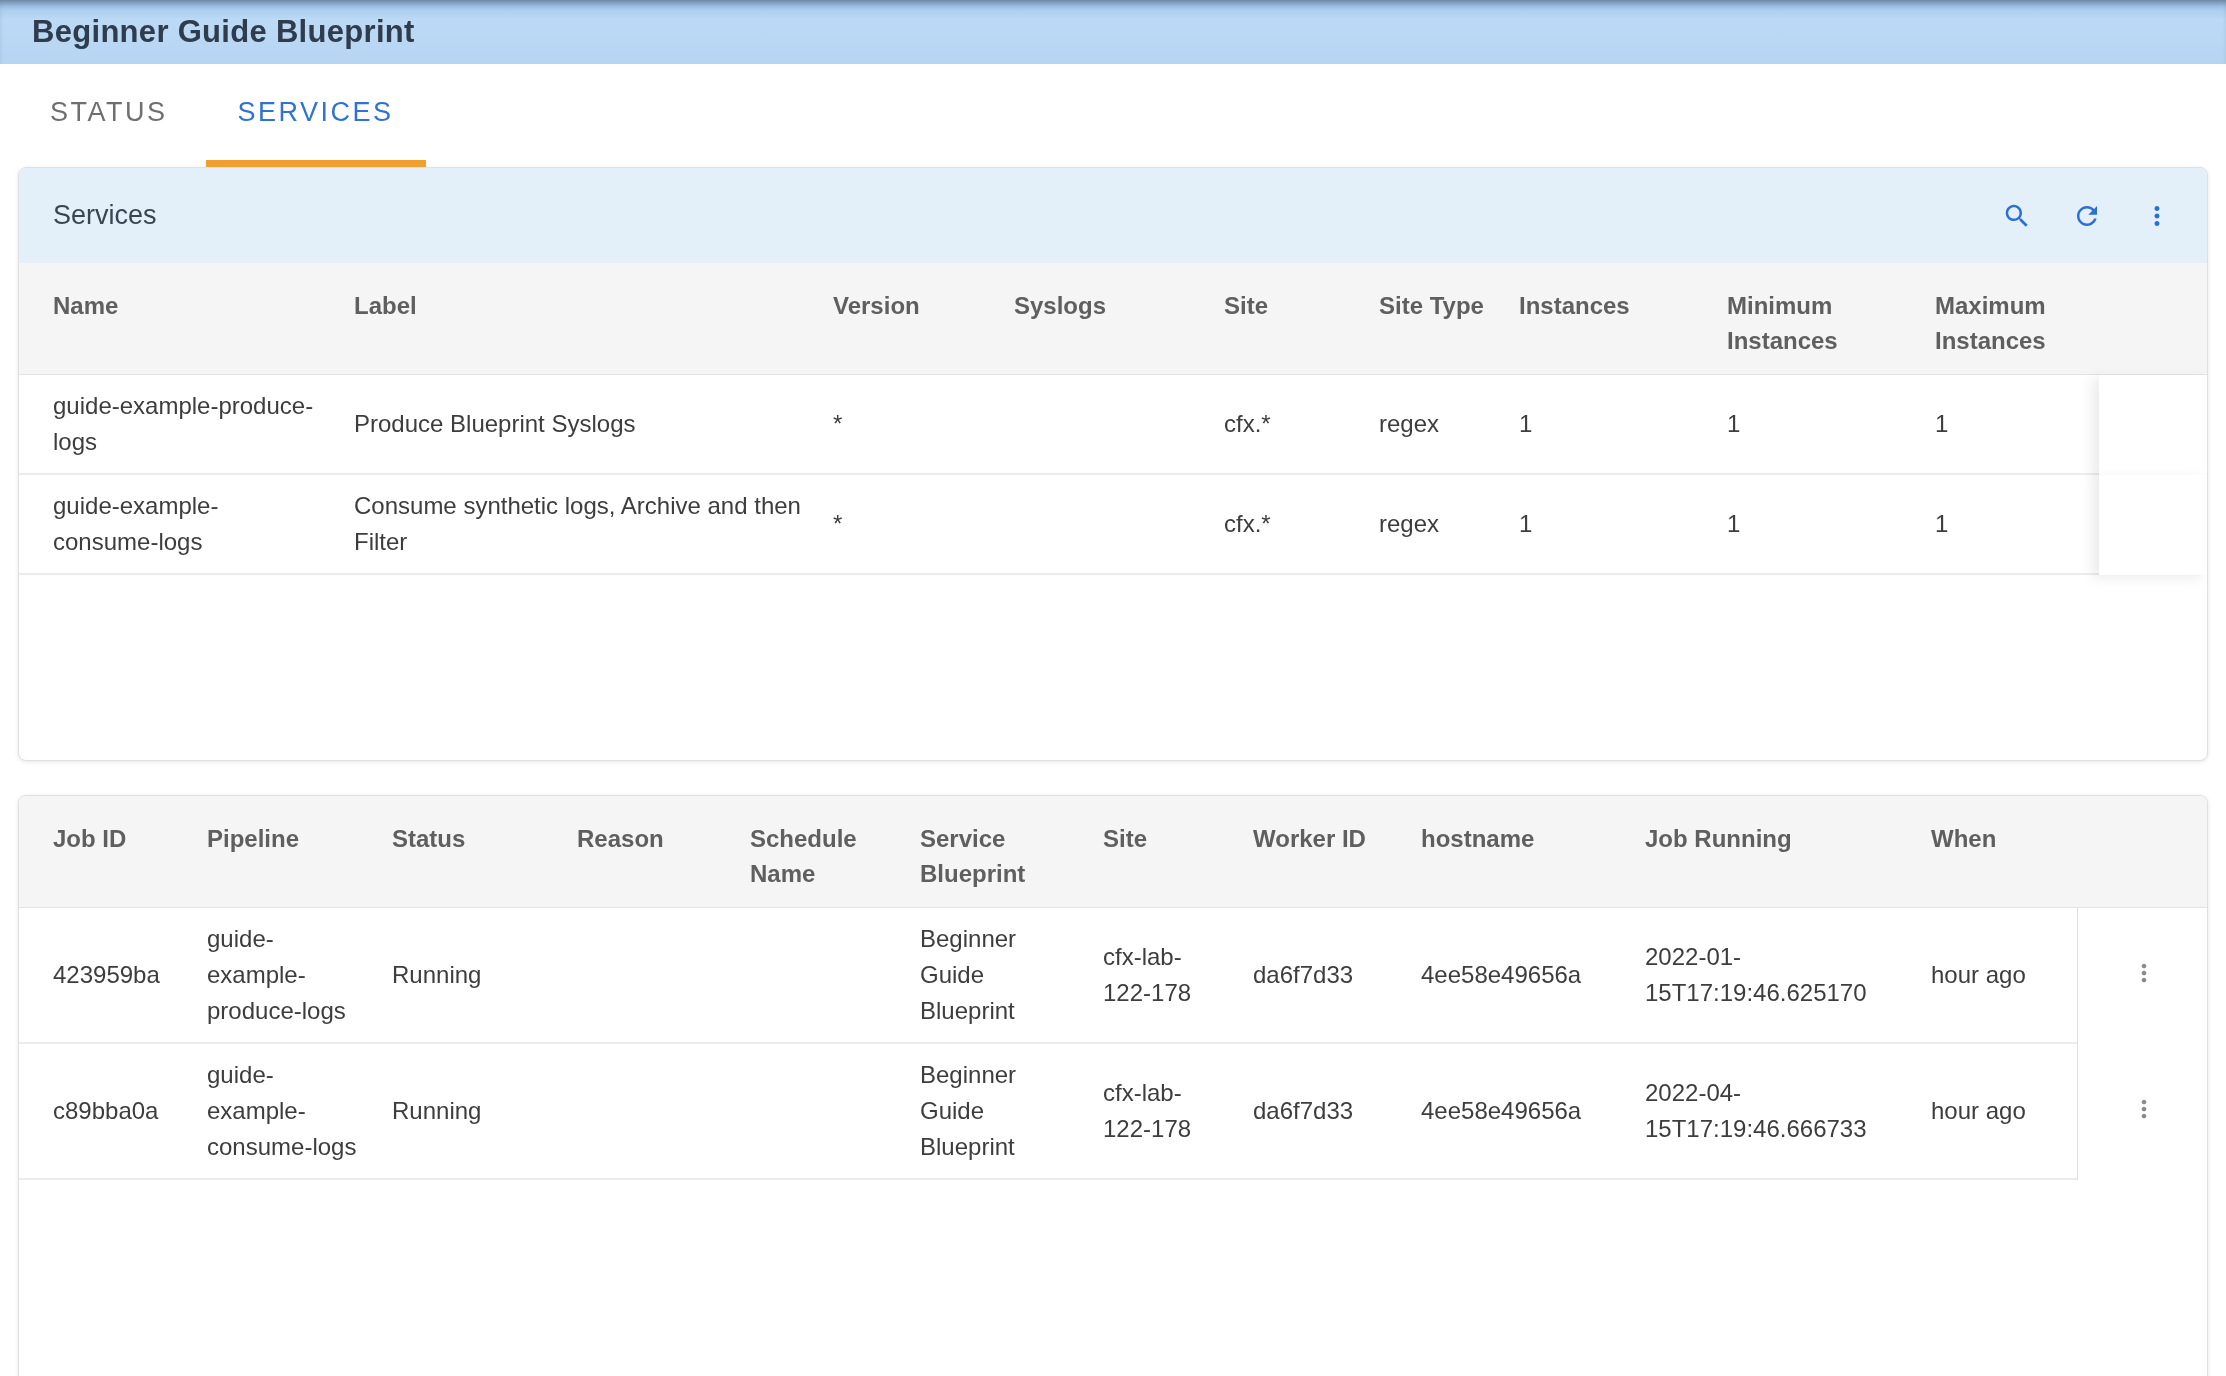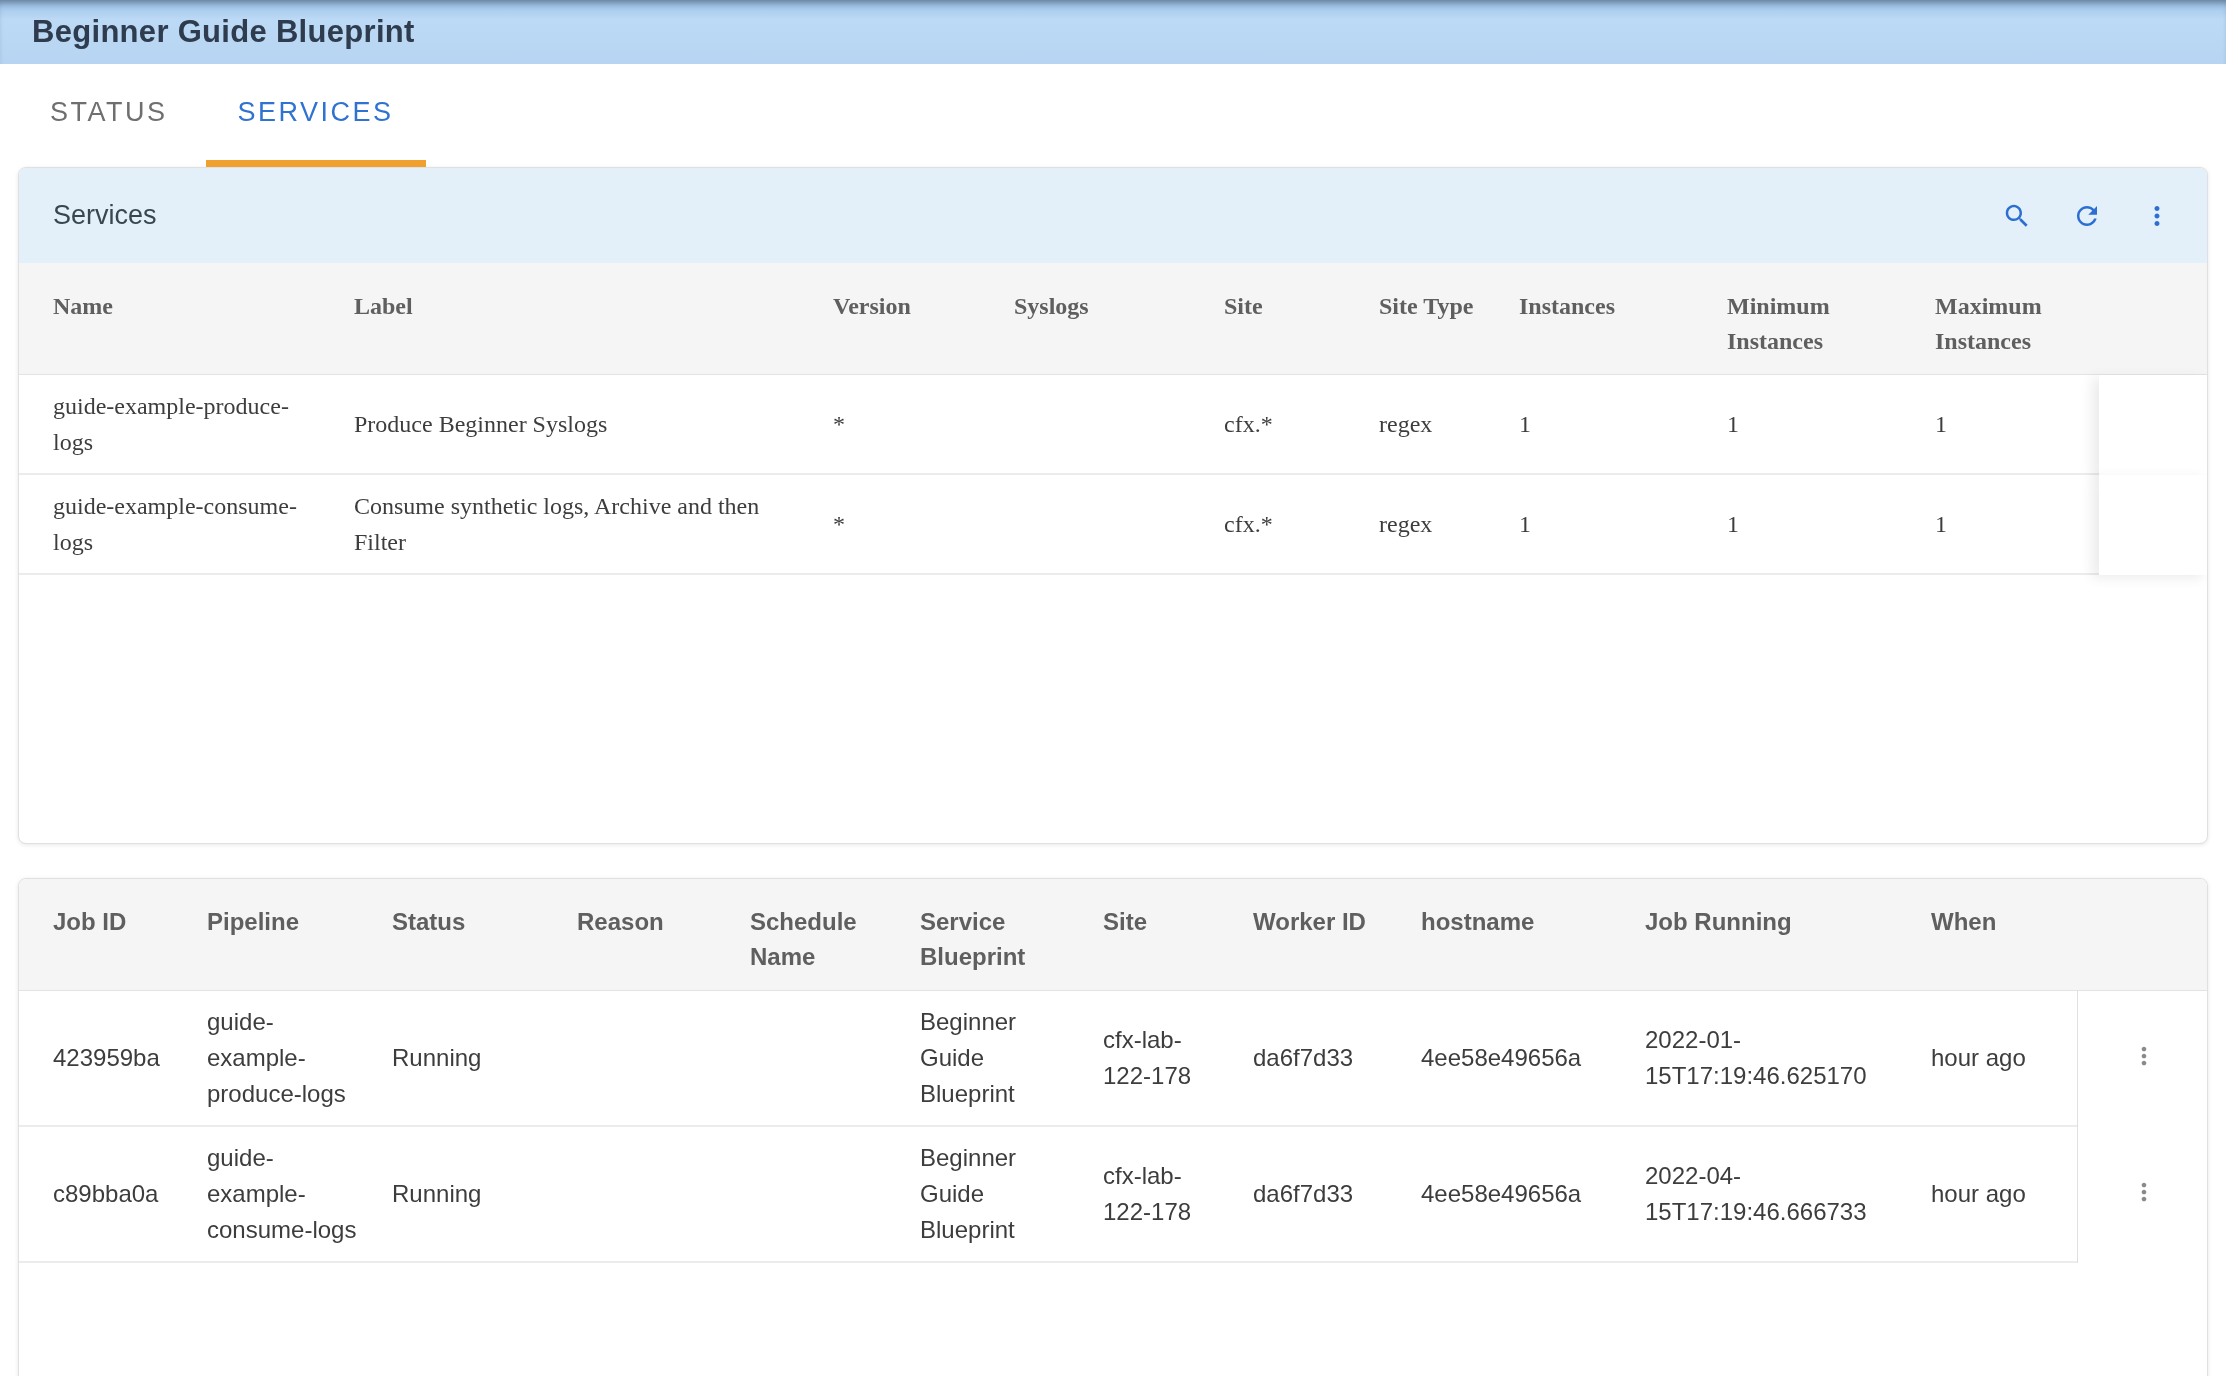--- a/index.html
+++ b/index.html
@@ -22,21 +22,21 @@
   
   .panel { margin:0 18px; background:#fff; border:1px solid #e0e0e0; border-radius:8px;
            box-shadow:0 1px 4px rgba(0,0,0,0.10); overflow:hidden; }
   .panel.jobs { margin-top:34px; }
   .panel-header { height:95px; background:#e3f0fa; display:flex; align-items:center; padding:0 34px; }
   .panel-title { font-size:27px; color:#37474f; }
   .panel-icons { margin-left:auto; display:flex; align-items:center; gap:38px; }
   .icon-btn { width:32px; height:32px; cursor:pointer; display:flex; align-items:center; justify-content:center; }
   .icon-btn svg { width:30px; height:30px; fill:#2c6fd1; }
   .panel-body { position:relative; }
-  .panel.services .panel-body { height:580px;font-family:Liberation Serif, serif; }
+  .panel.services .panel-body { height:497px; }
   .panel.jobs .panel-body { height:700px; }
 
   
   table { width:100%; table-layout:fixed; border-collapse:separate; border-spacing:0; }
   th { vertical-align:top; text-align:left; background:#f5f5f5; color:#5f5f5f;
        font-size:24px; font-weight:bold; line-height:1.45; height:112px;
        padding:26px 16px 10px 16px; border-bottom:1px solid #e3e3e3; }
   td { vertical-align:middle; font-size:24px; color:#3d3d3d; line-height:1.5;
        padding:13px 16px; border-bottom:2px solid #ececec; overflow-wrap:break-word; }
   th:first-child, td:first-child { padding-left:34px; }
@@ -108,21 +108,21 @@
           <th>Site Type</th>
           <th>Instances</th>
           <th>Minimum Instances</th>
           <th>Maximum Instances</th>
           <th></th>
         </tr>
       </thead>
       <tbody>
         <tr>
           <td>guide-example-produce-logs</td>
-          <td>Produce Beginner Syslogs</td>
+          <td>Produce Blueprint Syslogs</td>
           <td>*</td>
           <td></td>
           <td>cfx.*</td>
           <td>regex</td>
           <td>1</td>
           <td>1</td>
           <td>1</td>
           <td class="action-cell"></td>
         </tr>
         <tr>

